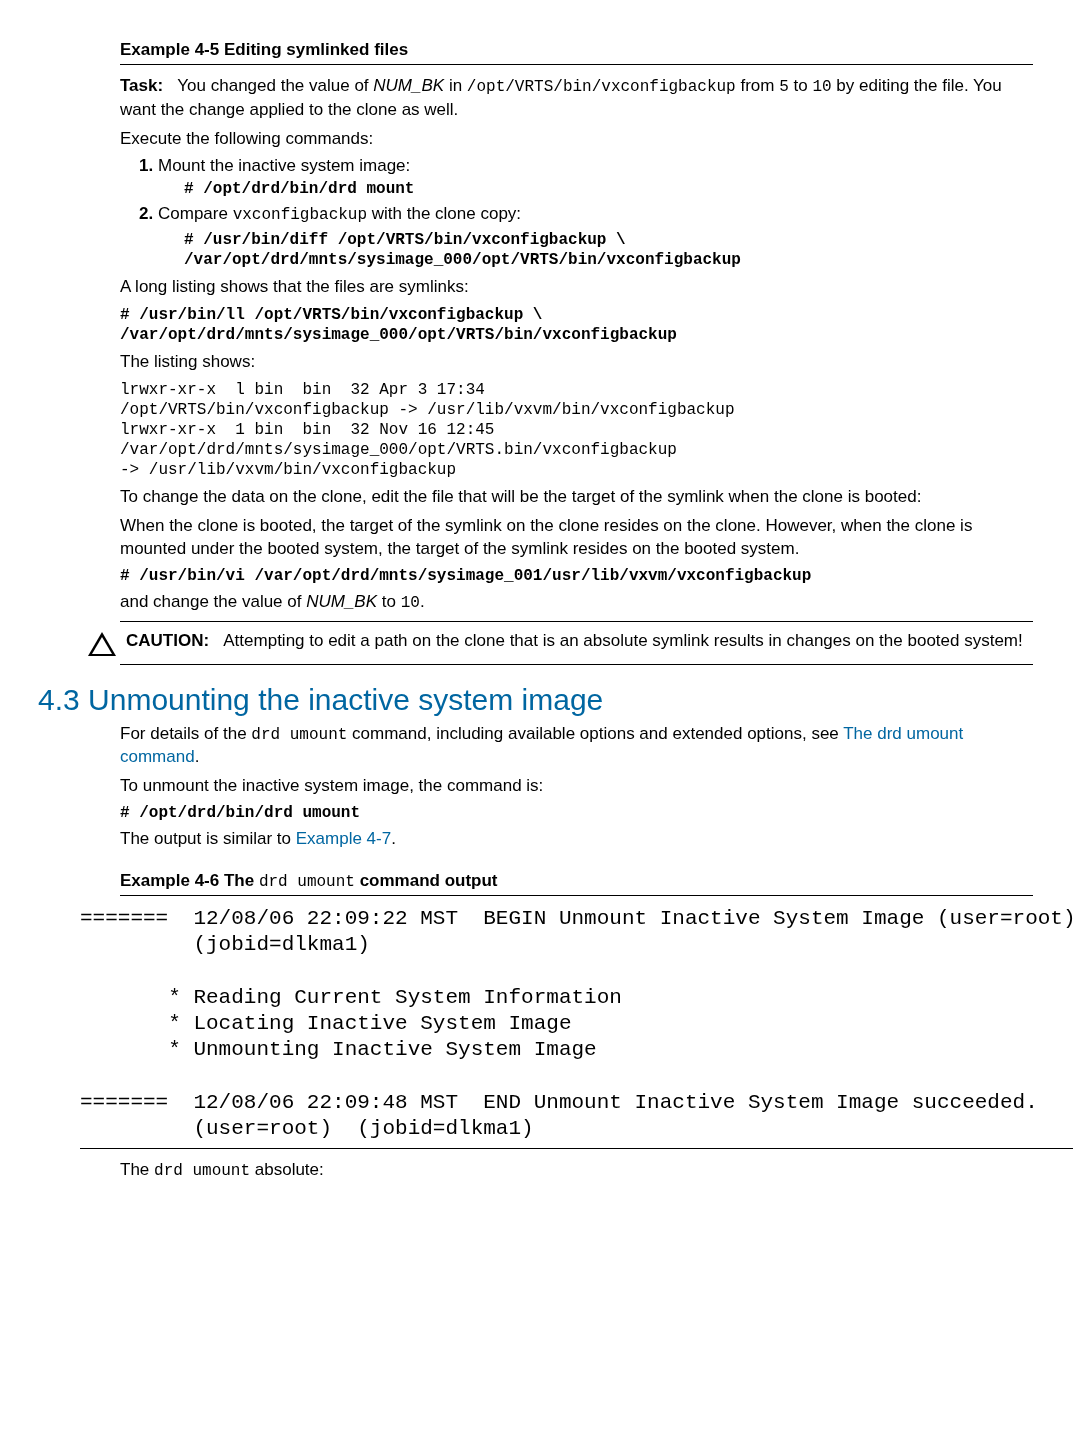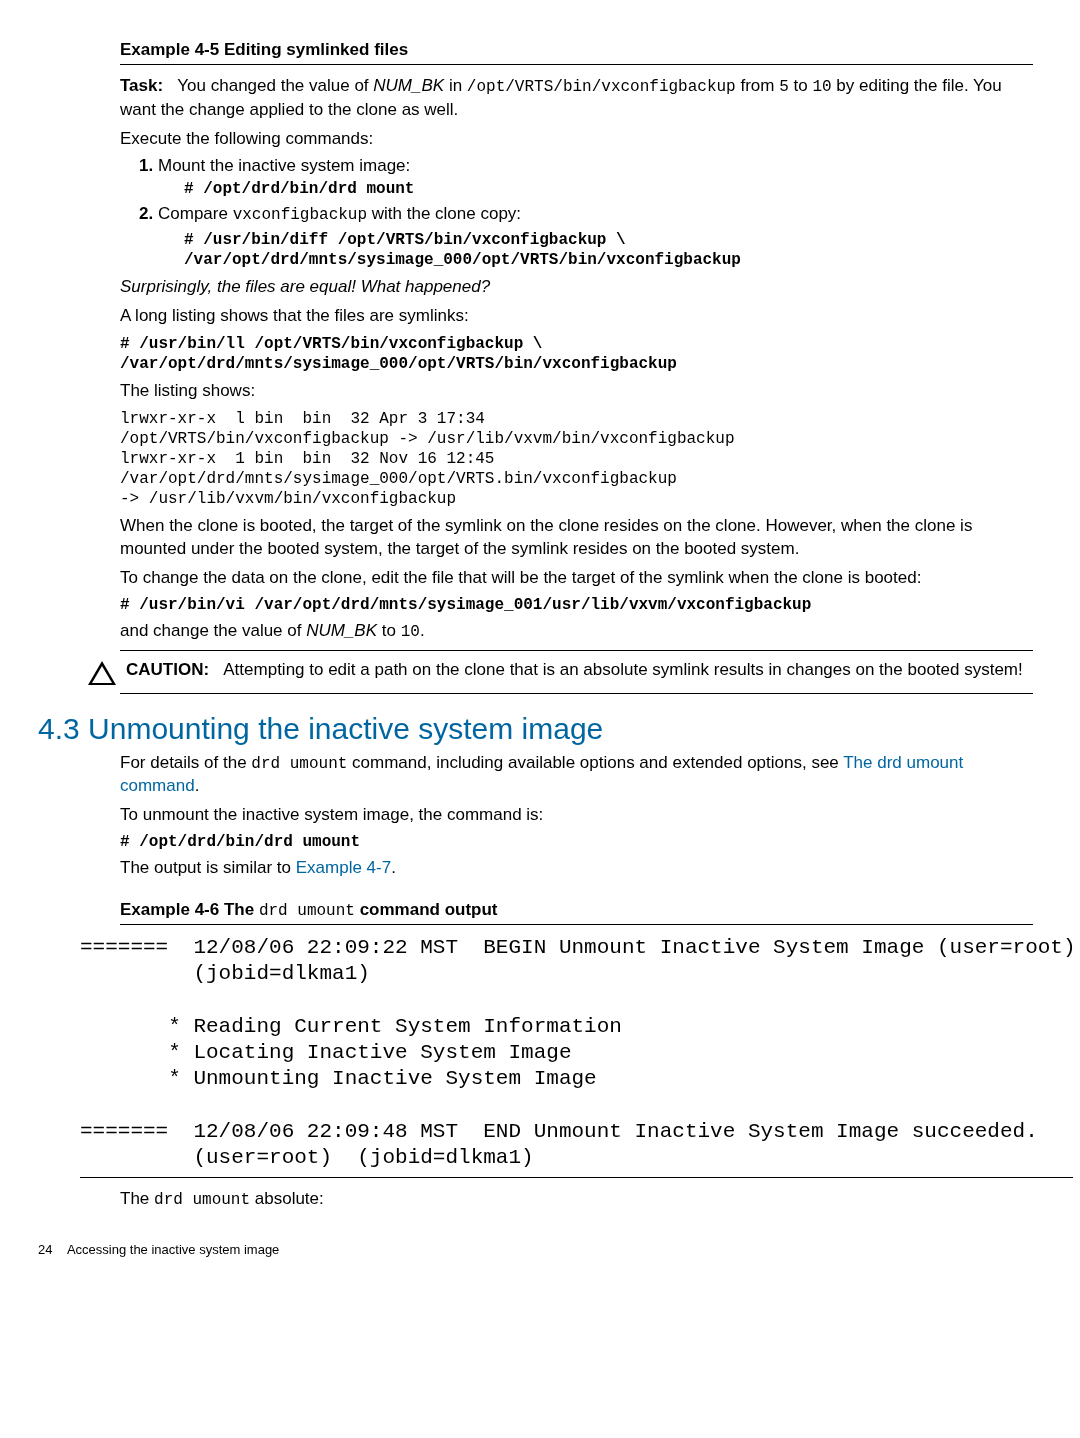--- a/index.html
+++ b/index.html
@@ -105,38 +105,37 @@
       <span>Mount the inactive system image:</span>
       <div class="step-code mono-bold"># /opt/drd/bin/drd mount</div>
     </li>
     <li>
       <span>Compare </span><span class="mono">vxconfigbackup</span><span> with the clone copy:</span>
       <pre class="codeblock mono-bold" style="margin-left:26px;"># /usr/bin/diff /opt/VRTS/bin/vxconfigbackup \
 /var/opt/drd/mnts/sysimage_000/opt/VRTS/bin/vxconfigbackup</pre>
     </li>
   </ol>
 
-  <p class="ital">Surprisingly, the files are equal! What happened?</p>
 
   <p>A long listing shows that the files are symlinks:</p>
 
   <pre class="codeblock mono-bold"># /usr/bin/ll /opt/VRTS/bin/vxconfigbackup \
 /var/opt/drd/mnts/sysimage_000/opt/VRTS/bin/vxconfigbackup</pre>
 
   <p>The listing shows:</p>
 
   <pre class="codeblock">lrwxr-xr-x  l bin  bin  32 Apr 3 17:34
 /opt/VRTS/bin/vxconfigbackup -&gt; /usr/lib/vxvm/bin/vxconfigbackup
 lrwxr-xr-x  1 bin  bin  32 Nov 16 12:45
 /var/opt/drd/mnts/sysimage_000/opt/VRTS.bin/vxconfigbackup
 -&gt; /usr/lib/vxvm/bin/vxconfigbackup</pre>
 
+  <p>To change the data on the clone, edit the file that will be the target of the symlink when the clone is booted:</p>
+
   <p>When the clone is booted, the target of the symlink on the clone resides on the clone. However, when the clone is mounted under the booted system, the target of the symlink resides on the booted system.</p>
-
-  <p>To change the data on the clone, edit the file that will be the target of the symlink when the clone is booted:</p>
 
   <div class="mono-bold"># /usr/bin/vi /var/opt/drd/mnts/sysimage_001/usr/lib/vxvm/vxconfigbackup</div>
 
   <p>
     <span>and change the value of </span><span class="ital">NUM_BK</span><span> to </span><span class="mono">10</span><span>.</span>
   </p>
 
   <hr class="rule2">
   <div class="caution-row">
     <div class="caution-icon"></div>
@@ -175,17 +174,14 @@
        * Unmounting Inactive System Image
 
 =======  12/08/06 22:09:48 MST  END Unmount Inactive System Image succeeded.
          (user=root)  (jobid=dlkma1)</pre>
   <hr class="rule" style="margin-left:-40px;margin-right:-40px;">
 
   <p>
     <span>The </span><span class="mono">drd umount</span><span> absolute:</span>
   </p>
 
-  <div class="footer">
-    <span>24</span>&nbsp;&nbsp;&nbsp;&nbsp;<span>Accessing the inactive system image</span>
-  </div>
 
 </div>
 
 </body></html>

